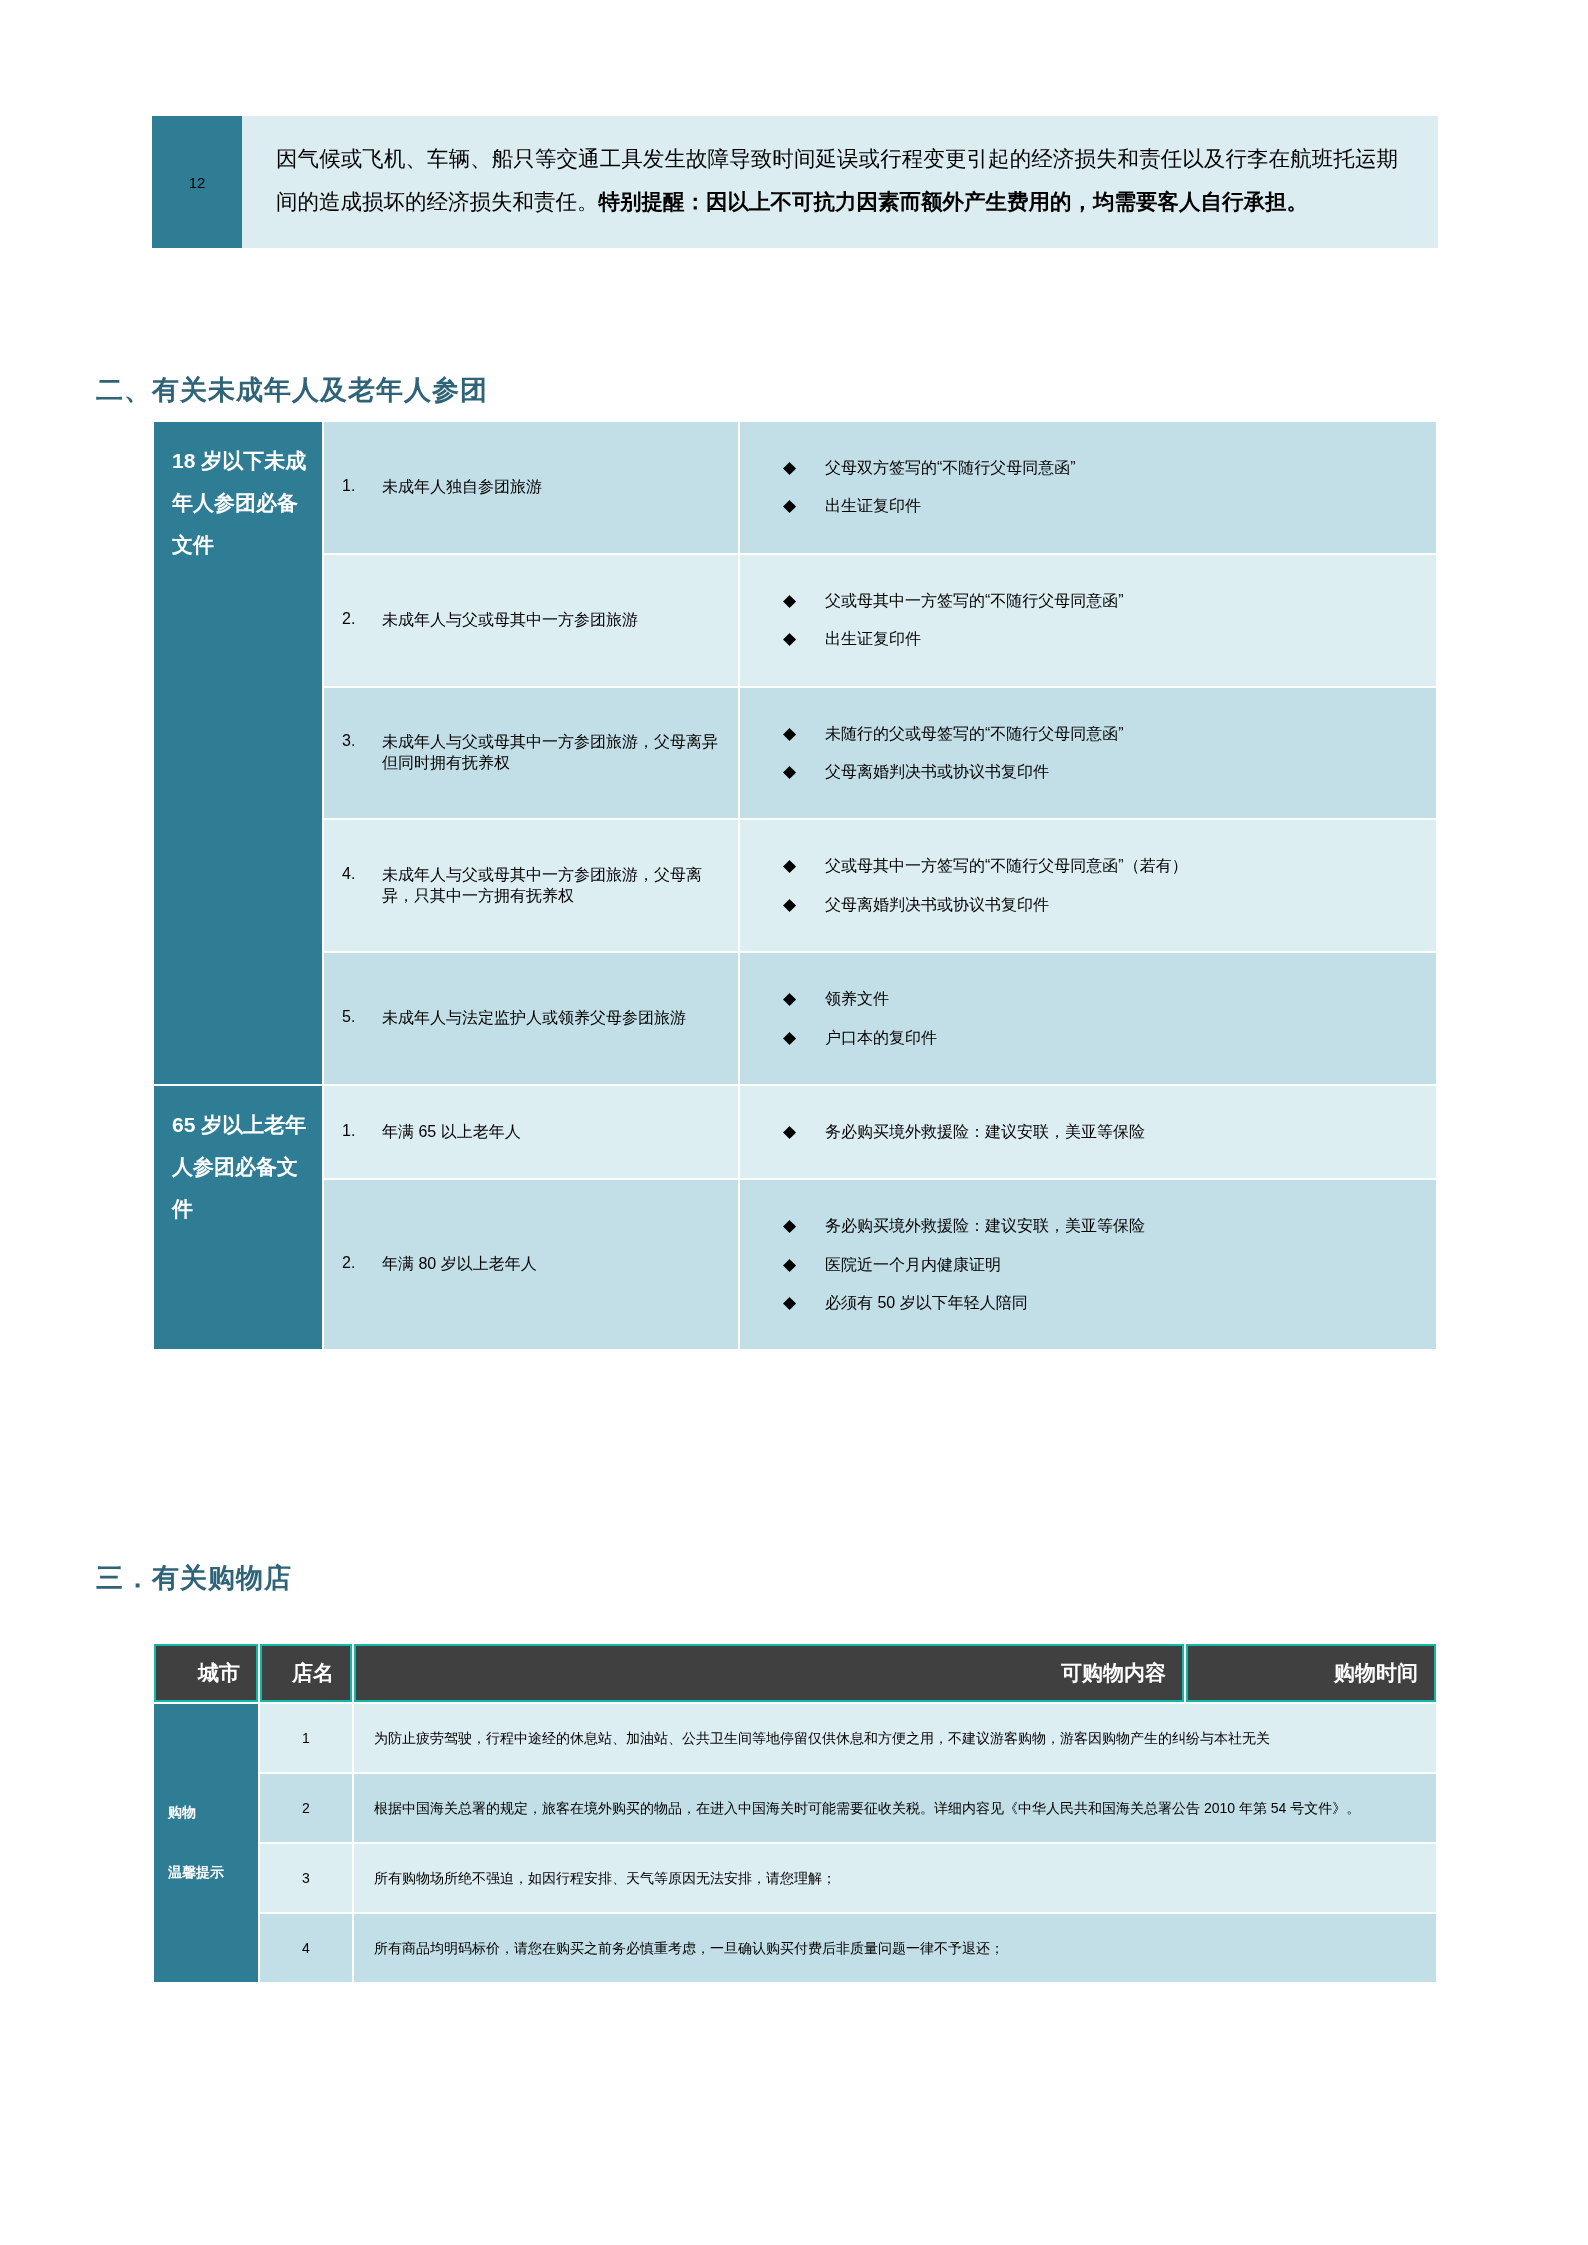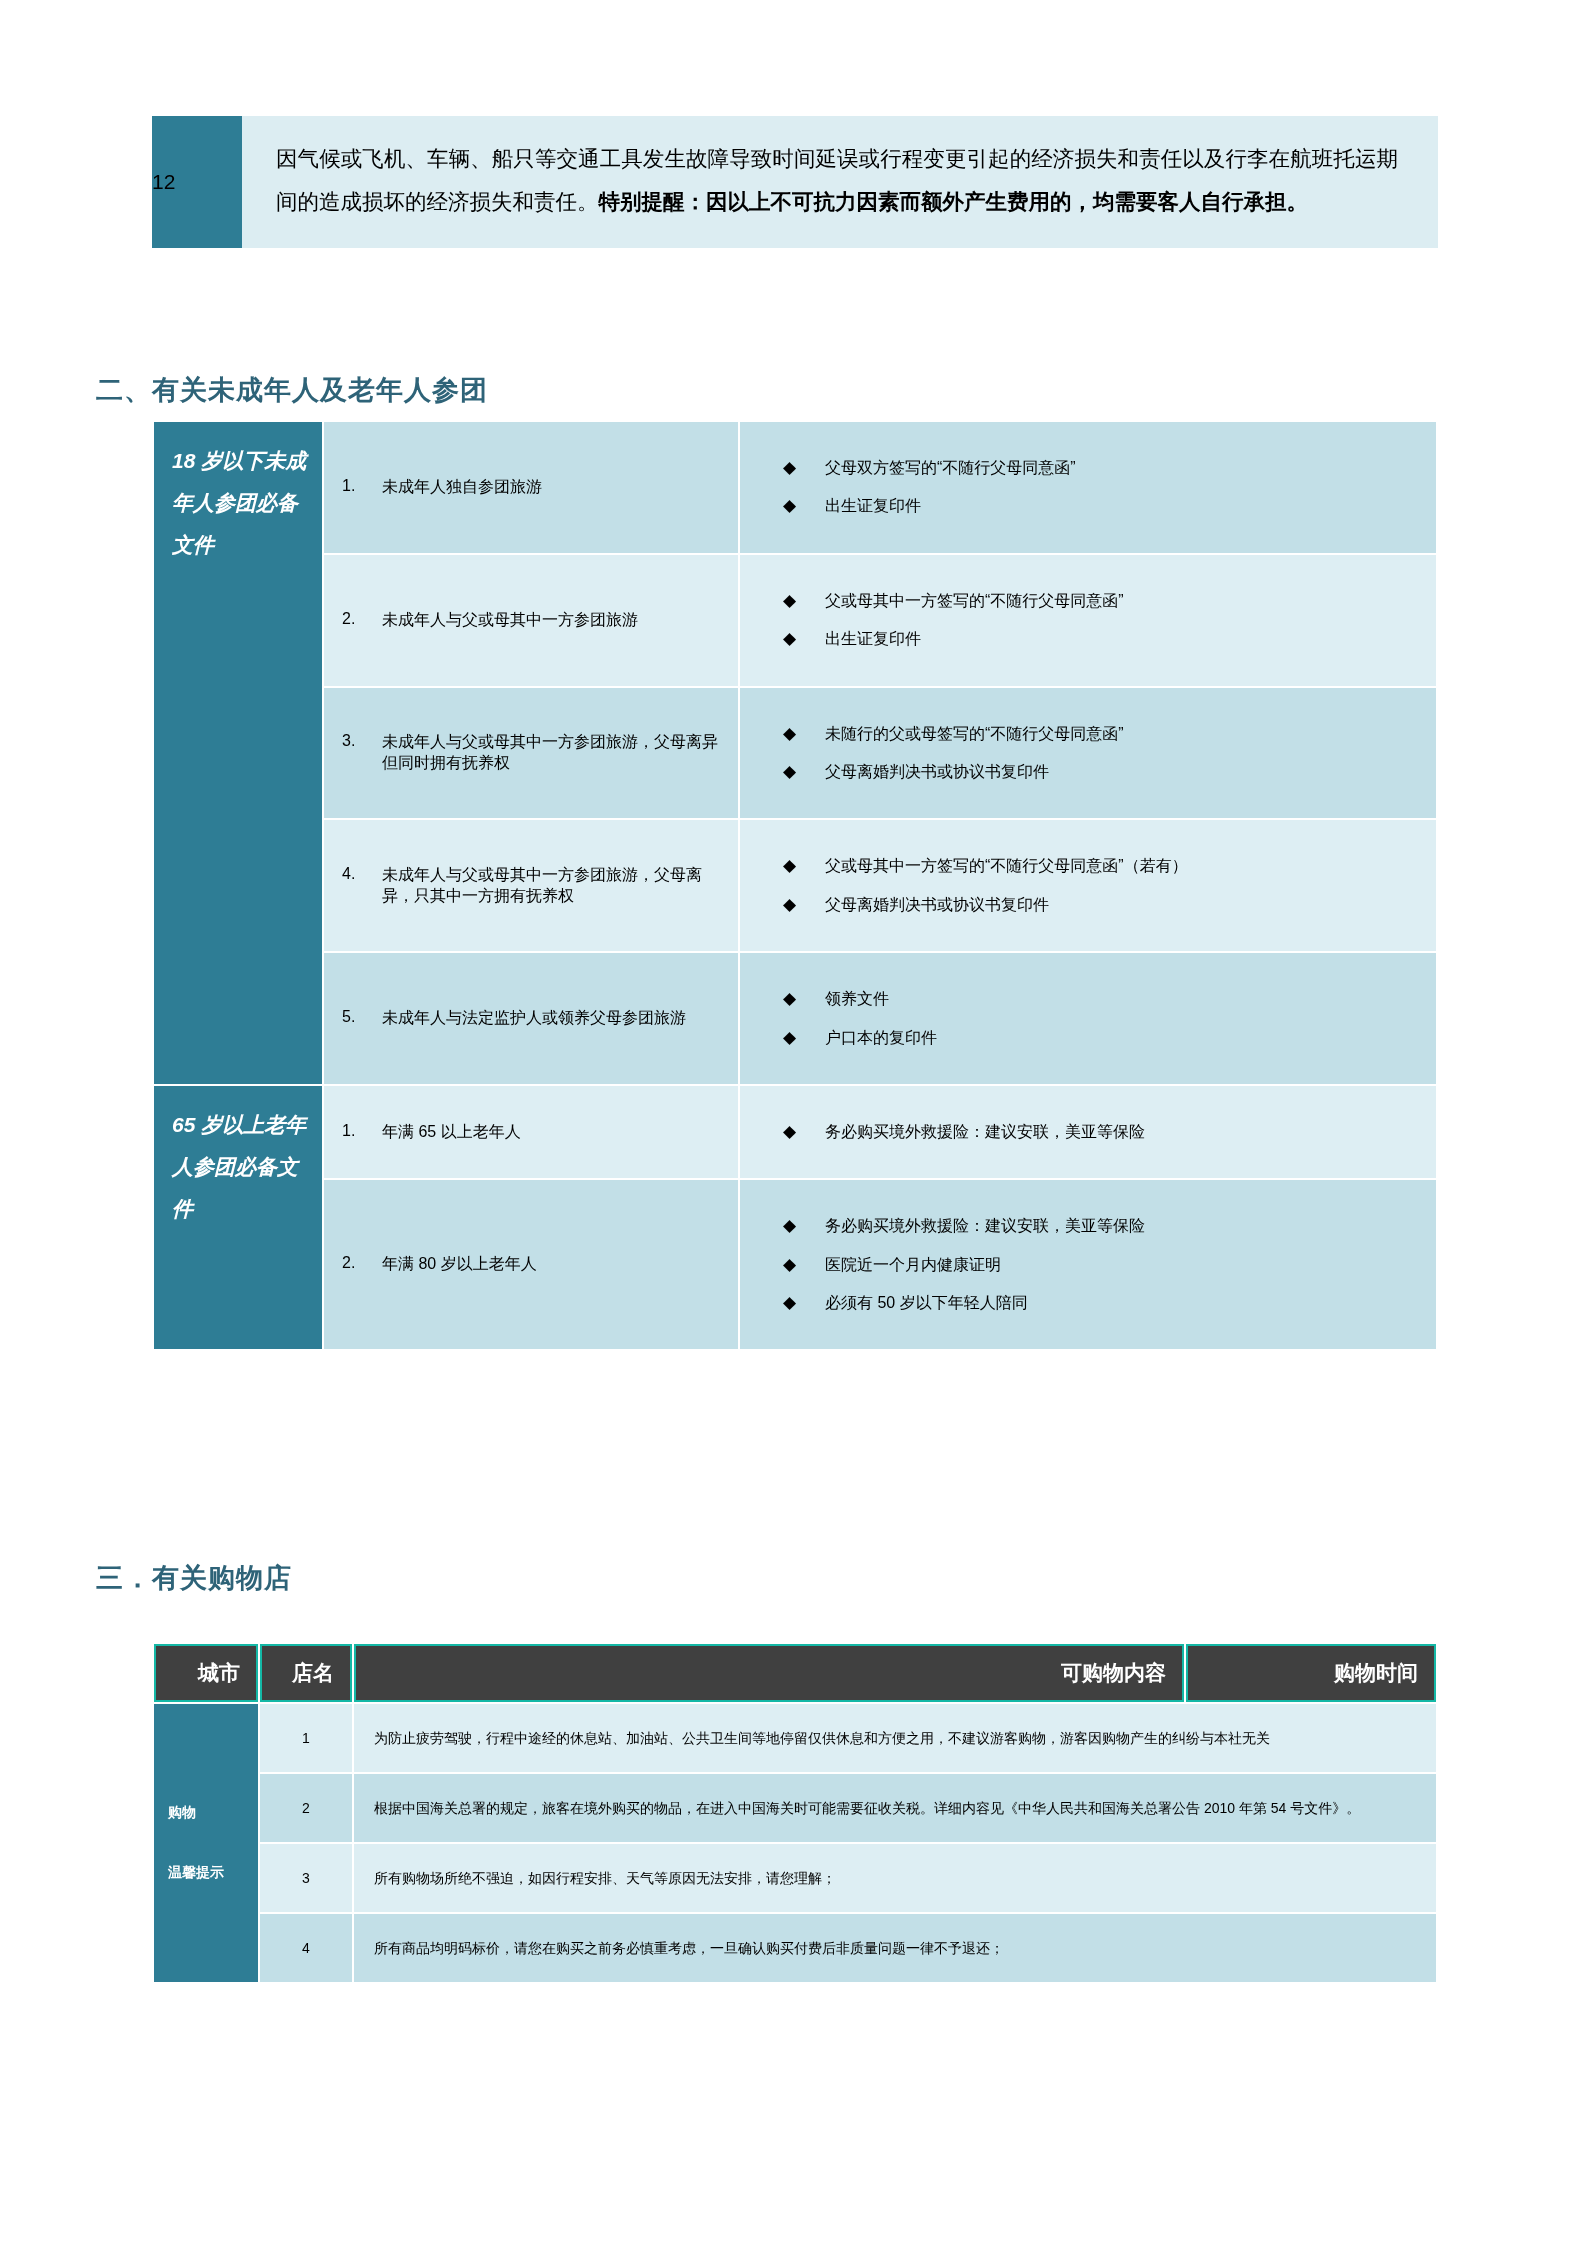--- a/index.html
+++ b/index.html
@@ -45,23 +45,23 @@
     flex: 0 0 90px;
     background: #2E7D95;
     position: relative;
   }
   .tbl-top-wrap .col-num span {
     position: absolute;
     left: 0;
     right: 0;
     top: 50%;
     transform: translateY(-50%);
-    text-align: left;
+    text-align: center;
     color: #000000;
-    font-size: 21px;
+    font-size: 15px;
   }
   .tbl-top-wrap .col-body {
     flex: 1 1 auto;
     padding: 22px 40px 24px 34px;
     font-size: 21.5px;
     line-height: 2.0;
     text-align: justify;
   }
   b.strong { font-weight: bold; }
 
@@ -80,21 +80,20 @@
   .tbl-docs {
     position: absolute;
     left: 152px;
     top: 420px;
     width: 1286px;
   }
   .tbl-docs td.grp {
     width: 136px;
     padding: 18px 14px 18px 18px;
     font-size: 21px;
-    font-style: italic;
   }
   .tbl-docs td.case {
     width: 380px;
     padding: 20px 16px 20px 18px;
   }
   .tbl-docs td.reqs {
     padding: 16px 16px 16px 22px;
   }
   .case-line {
     display: flex;

